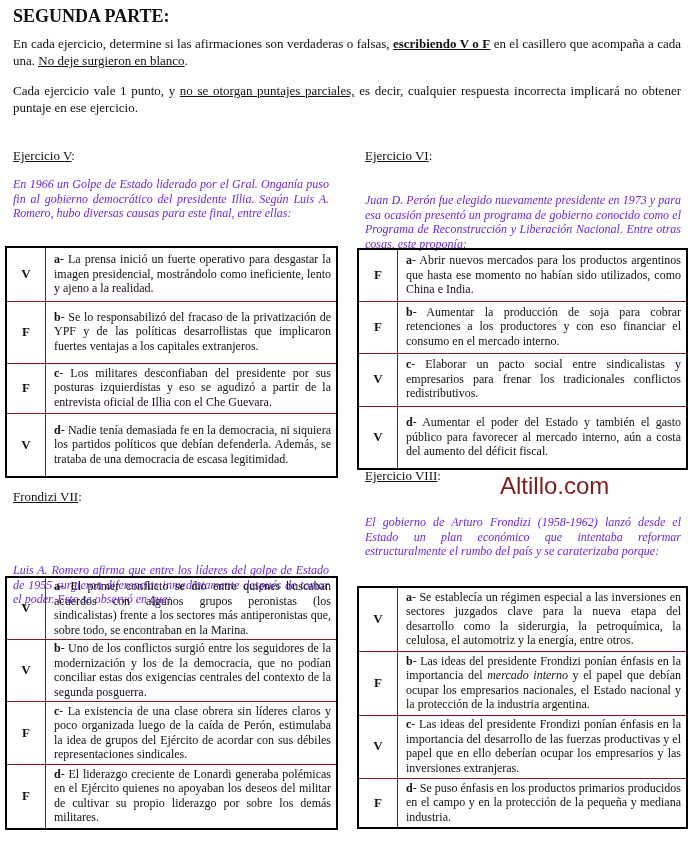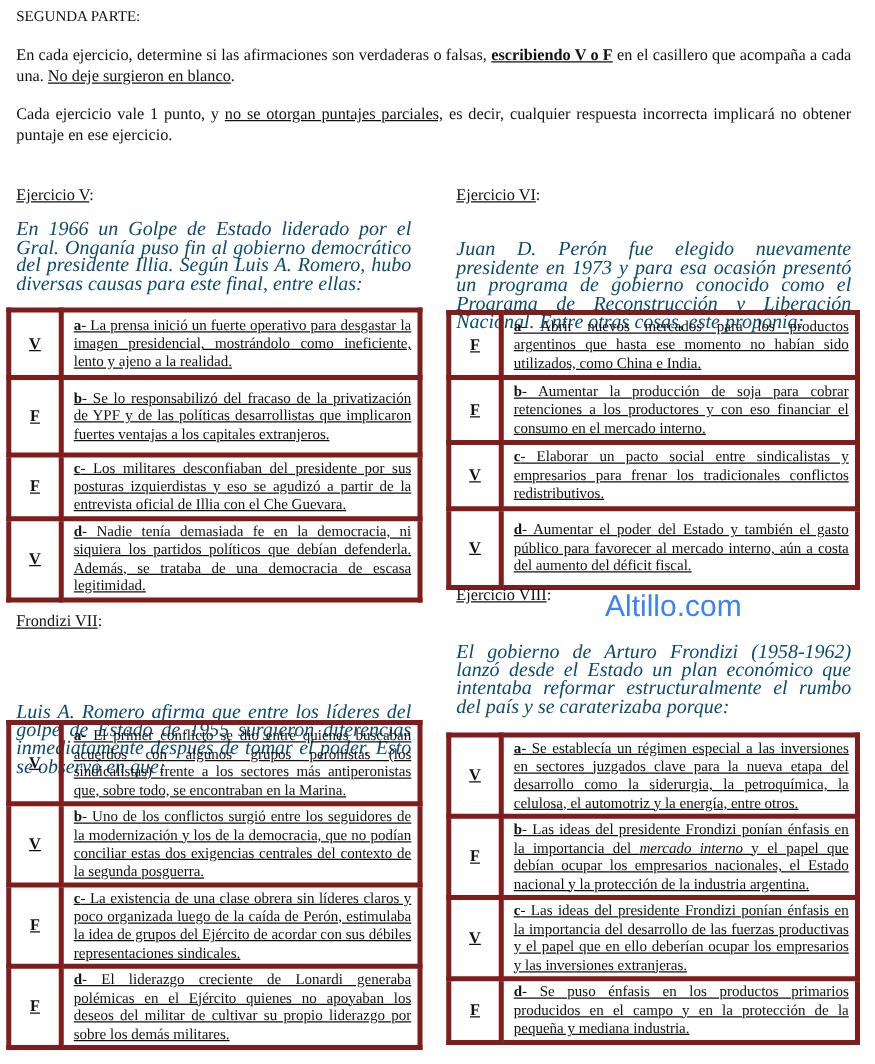--- a/index.html
+++ b/index.html
@@ -3,43 +3,43 @@
 <meta charset="utf-8">
 <style>
   html, body { margin: 0; padding: 0; background: #ffffff; }
   body {
     width: 700px; height: 851px; position: relative; overflow: hidden;
     font-family: "Liberation Serif", "DejaVu Serif", serif;
     color: #111;
     font-size: 12.5px;
   }
   .abs { position: absolute; }
-  #title { left: 13px; top: 6px; font-weight: normal; font-size: 12px; }
+  #title { left: 13px; top: 6px; font-weight: bold; font-size: 18px; }
   .para { left: 13px; width: 668px; text-align: justify; line-height: 17px; font-size: 13px; }
   #p1 { top: 35px; }
   #p2 { top: 82px; }
   .u { text-decoration: underline; }
   .bu { text-decoration: underline; font-weight: bold; }
 
   .ex-title { font-weight: normal; font-size: 13px; }
   .ex-title .t { text-decoration: underline; }
-  .intro { font-style: italic; text-align: justify; line-height: 14.5px; font-size: 16px; color: #0c4a6e; width: 316px; font-family: Liberation Serif, serif; }
+  .intro { font-style: italic; text-align: justify; line-height: 14.5px; font-size: 12px; color: #6d28d9; width: 316px; font-family: Liberation Serif, serif; }
 
   table.tf {
     position: absolute; border-collapse: collapse; border: 2px solid #000;
     font-size: 12px; line-height: 14.5px;
   }
-  table.tf td { border: 4px solid #7f1d1d; vertical-align: middle; text-decoration: underline; }
+  table.tf td { border: 1px solid #7f1d1d; vertical-align: middle; }
   table.tf td.ans { width: 36px; text-align: center; font-weight: bold; font-size: 13px; }
   table.tf td.stmt { padding: 1px 5px 2px 8px; text-align: justify; }
   table.tf td.stmt b { font-weight: bold; }
 
   #watermark {
-    left: 484px; top: 472px; font-family: "Liberation Sans", "DejaVu Sans", sans-serif;
-    font-size: 24px; color: #3b82f6;
+    left: 500px; top: 472px; font-family: "Liberation Sans", "DejaVu Sans", sans-serif;
+    font-size: 24px; color: #7f1d1d;
   }
 </style>
 </head>
 <body>
 
 <div id="title" class="abs">SEGUNDA PARTE:</div>
 
 <div id="p1" class="abs para"><span>En cada ejercicio, determine si las afirmaciones son verdaderas o falsas, </span><span class="bu">escribiendo V o F</span><span> en el casillero que acompaña a cada una. </span><span class="u">No deje surgieron en blanco</span><span>.</span></div>
 
 <div id="p2" class="abs para"><span>Cada ejercicio vale 1 punto, y </span><span class="u">no se otorgan puntajes parciales,</span><span> es decir, cualquier respuesta incorrecta implicará no obtener puntaje en ese ejercicio.</span></div>

